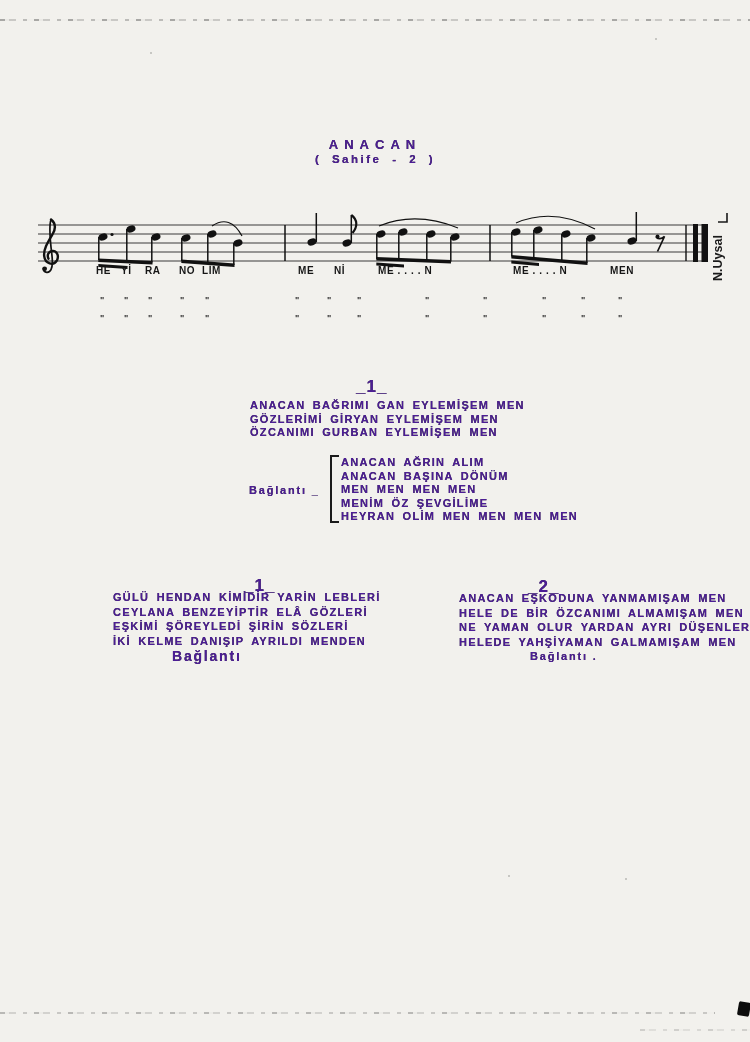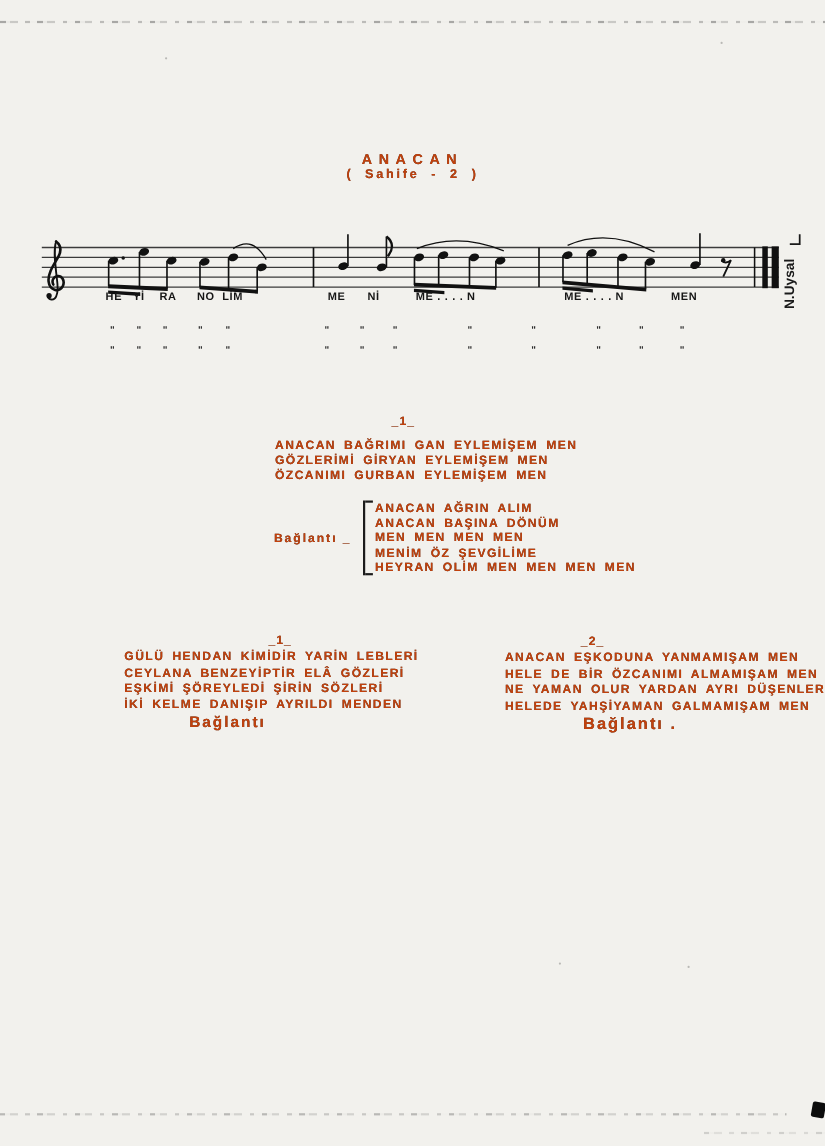--- a/index.html
+++ b/index.html
@@ -1,21 +1,21 @@
 <!DOCTYPE html>
 <html><head>
 <meta charset="utf-8">
 <style>
   html,body{margin:0;padding:0;background:#888;}
   #page{
     position:relative;width:750px;height:1042px;margin:0 auto;
     background:#f2f1ed;overflow:hidden;
     font-family:"Liberation Sans",sans-serif;color:#1b1b1b;
   }
-  .t{position:absolute;white-space:nowrap;font-weight:bold;color:#c2410c;
+  .t{position:absolute;white-space:nowrap;font-weight:bold;color:#4c1d95;
      text-shadow:0 0 .5px rgba(25,25,25,.85);}
   
   .scanline{position:absolute;height:2px;opacity:.65;
     background:repeating-linear-gradient(90deg,
       rgba(35,35,35,.55) 0 5px, rgba(35,35,35,.06) 5px 9px,
       rgba(35,35,35,.3) 9px 16px, rgba(35,35,35,0) 16px 23px,
       rgba(35,35,35,.4) 23px 27px, rgba(35,35,35,.02) 27px 34px);}
   .speck{position:absolute;width:2px;height:2px;background:rgba(40,40,40,.28);border-radius:50%;}
   #ink-blob{position:absolute;left:738px;top:1002px;width:12px;height:14px;
     background:#0c0c0c;border-radius:2px;transform:rotate(10deg);}
@@ -23,38 +23,38 @@
   #title{left:0;right:0;top:137px;text-align:center;font-size:13px;letter-spacing:6px;}
   #subtitle{left:0;right:0;top:153px;text-align:center;font-size:11.5px;letter-spacing:2.5px;word-spacing:5px;}
   
   .lyric{position:absolute;top:265px;font:bold 10px "Liberation Sans",sans-serif;
     letter-spacing:.6px;color:#161616;white-space:nowrap;}
   .ditto{position:absolute;font:bold 9px "Liberation Sans",sans-serif;color:#2a2a2a;letter-spacing:.5px;}
   
   .verse{font-size:11px;letter-spacing:1.3px;word-spacing:3px;}
   .verse div{min-height:13.6px;}
   #verse1-lines{left:250px;top:399px;line-height:13.6px;}
-  .heading{font-size:11px;letter-spacing:1px;}
+  .heading{font-size:17px;letter-spacing:1px;}
   #verse1-heading{left:356px;top:377px;}
   #baglanti-label{left:249px;top:484px;font-size:11px;letter-spacing:1.8px;}
   #baglanti-lines{left:341px;top:456px;line-height:13.2px;}
   #baglanti-bracket{position:absolute;left:330px;top:455px;height:68px;width:8px;
     border-left:2.5px solid #1b1b1b;}
   #baglanti-bracket::before,#baglanti-bracket::after{
     content:"";position:absolute;left:0;width:7px;height:2px;background:#1b1b1b;}
   #baglanti-bracket::before{top:0;}
   #baglanti-bracket::after{bottom:0;}
   #bl-heading{left:244px;top:576px;}
   #bl-lines{left:113px;top:590px;line-height:14.6px;}
   #bl-lines div{min-height:14.6px;}
   #bl-footer{left:172px;top:648px;font-size:14px;letter-spacing:1.8px;}
   #br-heading{left:528px;top:577px;}
   #br-lines{left:431px;top:591px;line-height:14.6px;margin-left:28px;}
   #br-lines div{min-height:14.6px;}
-  #br-footer{left:486px;top:650px;font-size:15px;letter-spacing:1.8px;padding-left:44px;}
+  #br-footer{left:486px;top:650px;font-size:11px;letter-spacing:1.8px;padding-left:44px;}
   #staff-svg{position:absolute;left:28px;top:203px;}
 </style>
 </head>
 <body>
 
 <div id="page">
 
   <div class="scanline" style="left:0;top:19px;width:750px;"></div>
   <div class="scanline" style="left:0;top:1012px;width:715px;opacity:.5;"></div>
   <div class="scanline" style="left:640px;top:1029px;width:110px;opacity:.3;"></div>

